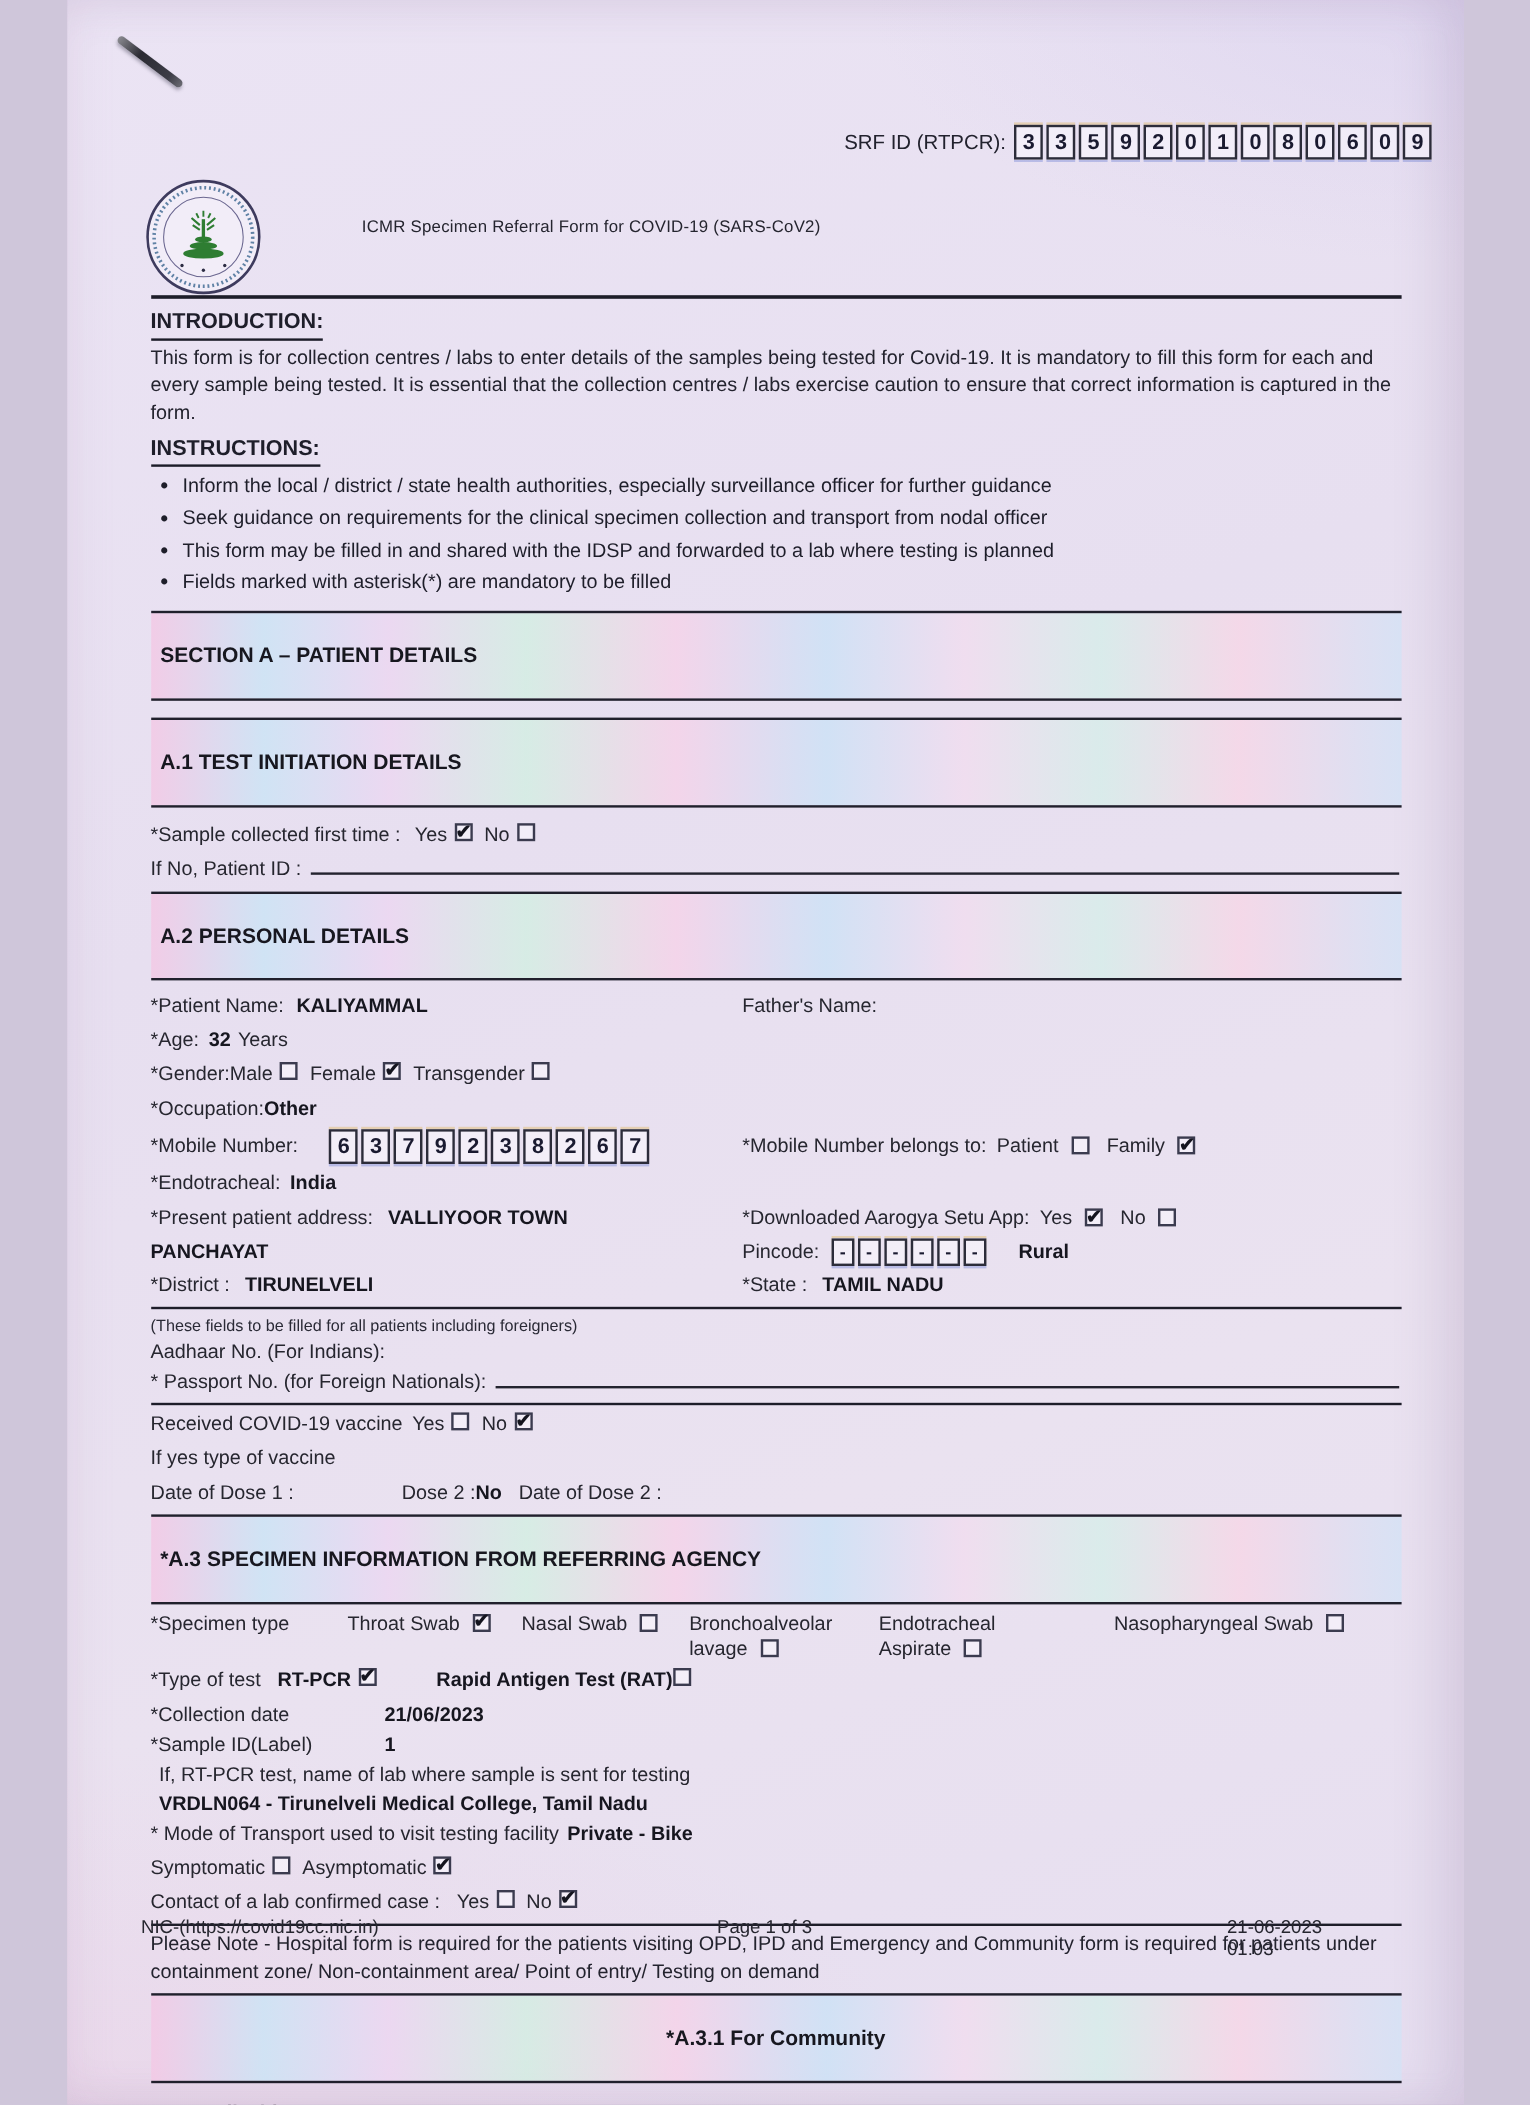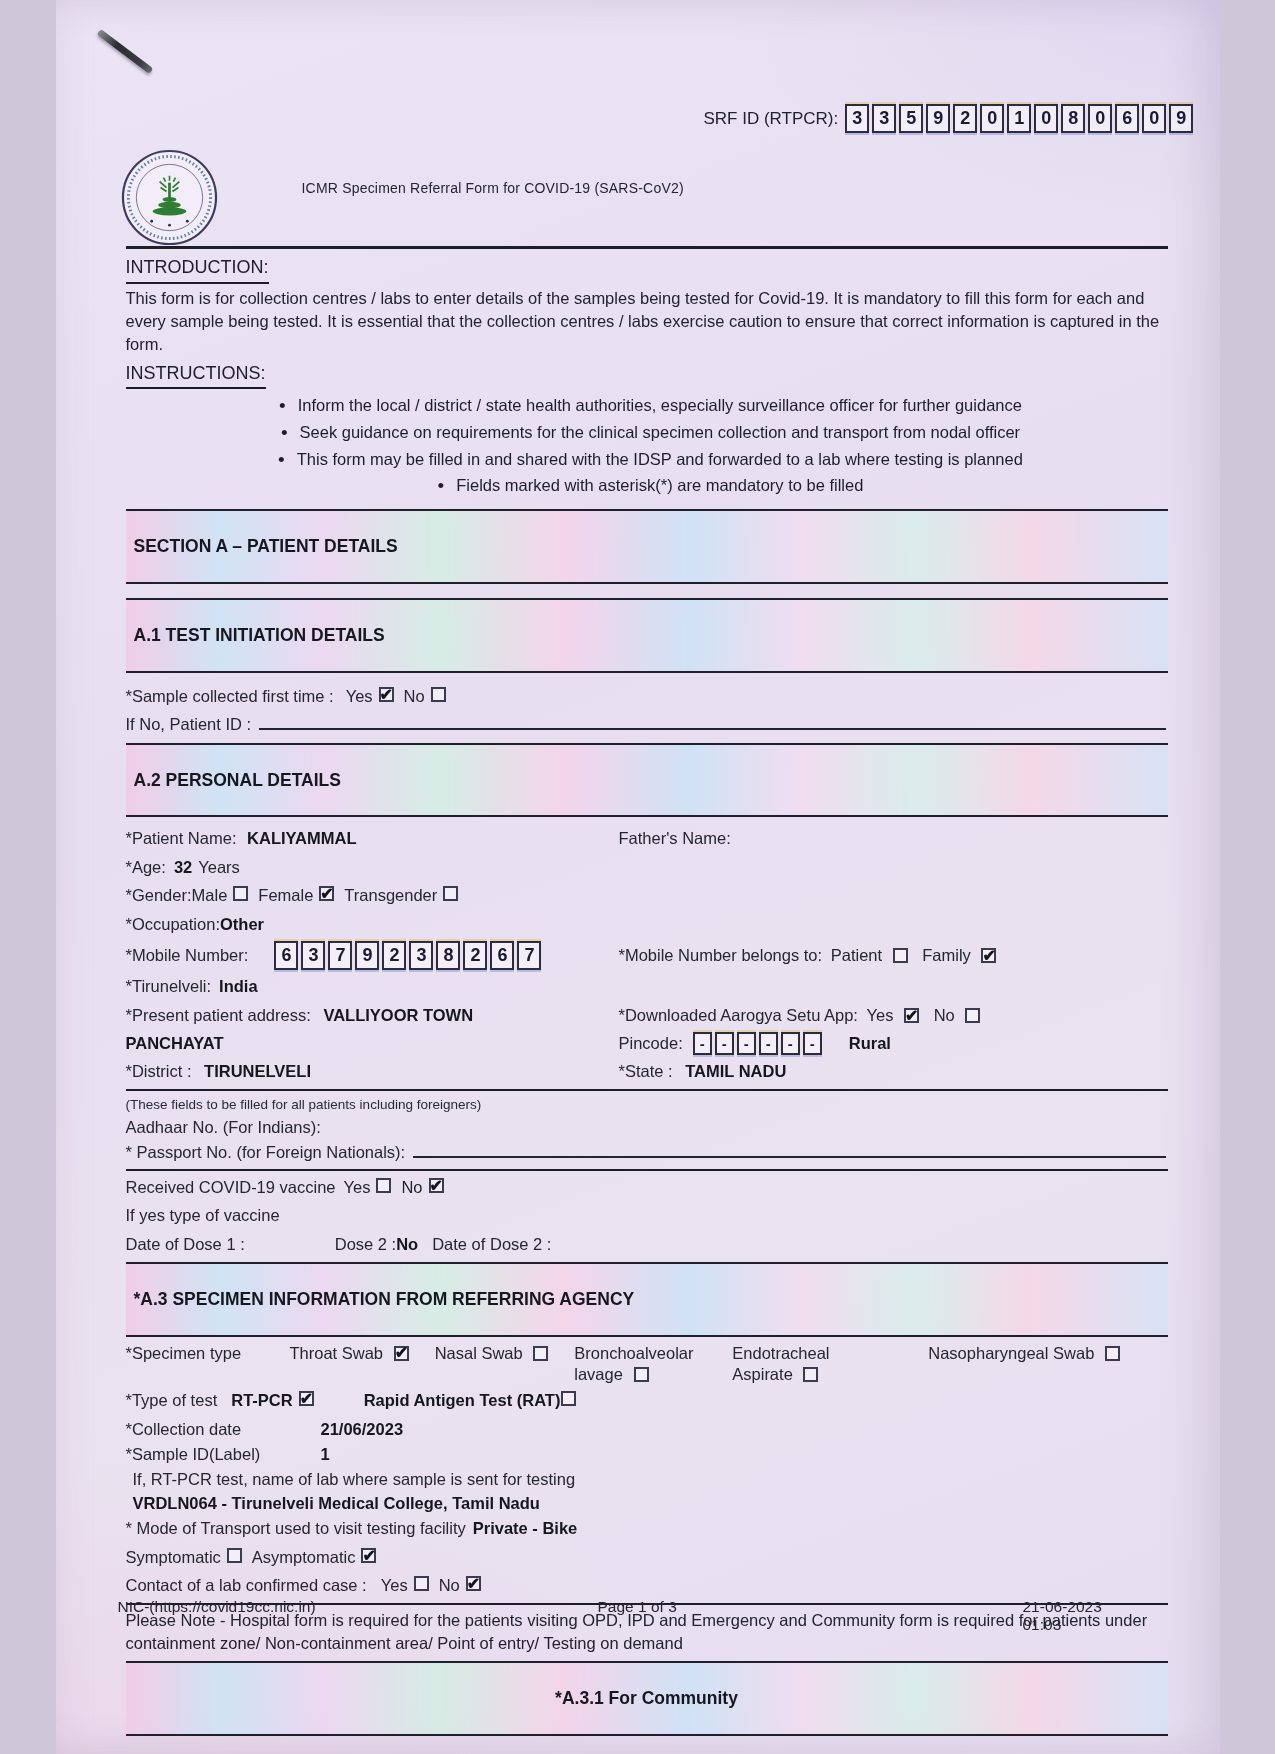--- a/index.html
+++ b/index.html
@@ -32,23 +32,23 @@
     box-shadow: 0 -2px 0 rgba(222,170,40,0.30), 0 2px 0 rgba(60,90,200,0.28);
   }
   .digit { width:24px; height:29px; font-size:18px; margin-right:3px; }
   .pbox  { width:19px; height:23px; font-size:15px; margin-right:3px; }
   .logo { position:absolute; left:64px; top:148px; width:99px; height:99px; }
   .doc-title { position:absolute; left:246px; top:180px; font-size:14px; color:#25252f; letter-spacing:0.2px; }
   
   .content { position:absolute; left:70px; top:242px; width:1042px; font-size:16.5px; line-height:1.42; }
   .rule { border:none; border-top:3px solid #1d1d29; margin:4px 0; }
   .rule.thin { border-top-width:2px; }
-  .uheading { display:inline-block; font-weight:normal; font-size:18px; border-bottom:2.5px solid #1c1c28; padding-bottom:1px; margin:2px 0 3px 0; }
+  .uheading { display:inline-block; font-weight:bold; font-size:18px; border-bottom:2.5px solid #1c1c28; padding-bottom:1px; margin:2px 0 3px 0; }
   .para { color:#23232e; margin-bottom:2px; }
-  .bullet { display:flex; margin:2px 0 2px 8px;justify-content:center; }
+  .bullet { display:flex; margin:2px 0 2px 8px; }
   .bullet::before { content:"•"; font-size:19px; margin-right:12px; line-height:1.3; }
   .band {
     margin:6px 0 4px 0; padding:23px 8px; font-weight:bold; font-size:17.5px; color:#17171f;
     border-top:2.5px solid #20202c; border-bottom:2.5px solid #20202c;
     background: linear-gradient(90deg,
       rgba(243,201,229,.85) 0%, rgba(204,228,245,.85) 9%, rgba(236,215,241,.85) 19%,
       rgba(209,240,225,.75) 30%, rgba(245,211,233,.85) 42%, rgba(205,226,246,.85) 54%,
       rgba(241,221,239,.85) 65%, rgba(213,239,233,.75) 76%, rgba(246,215,231,.85) 87%,
       rgba(213,226,245,.85) 100%);
   }
@@ -196,21 +196,21 @@
       </div>
       <div>
         <span class="lbl">*Mobile Number belongs to:</span>
         <span class="lbl" style="margin-left:4px;">Patient</span>
         <span class="cb"></span>
         <span class="lbl">Family</span>
         <span class="cb checked"></span>
       </div>
     </div>
     <div class="frow">
-      <span class="lbl">*Tirunelveli:</span>
+      <span class="lbl">*Endotracheal:</span>
       <span class="val" style="margin-left:8px;">India</span>
     </div>
     <div class="row2">
       <div><span class="lbl">*Present patient address:</span>
            <span class="val" style="margin-left:8px;">VALLIYOOR TOWN</span></div>
       <div>
         <span class="lbl">*Downloaded Aarogya Setu App:</span>
         <span class="lbl" style="margin-left:4px;">Yes</span>
         <span class="cb checked"></span>
         <span class="lbl">No</span>

